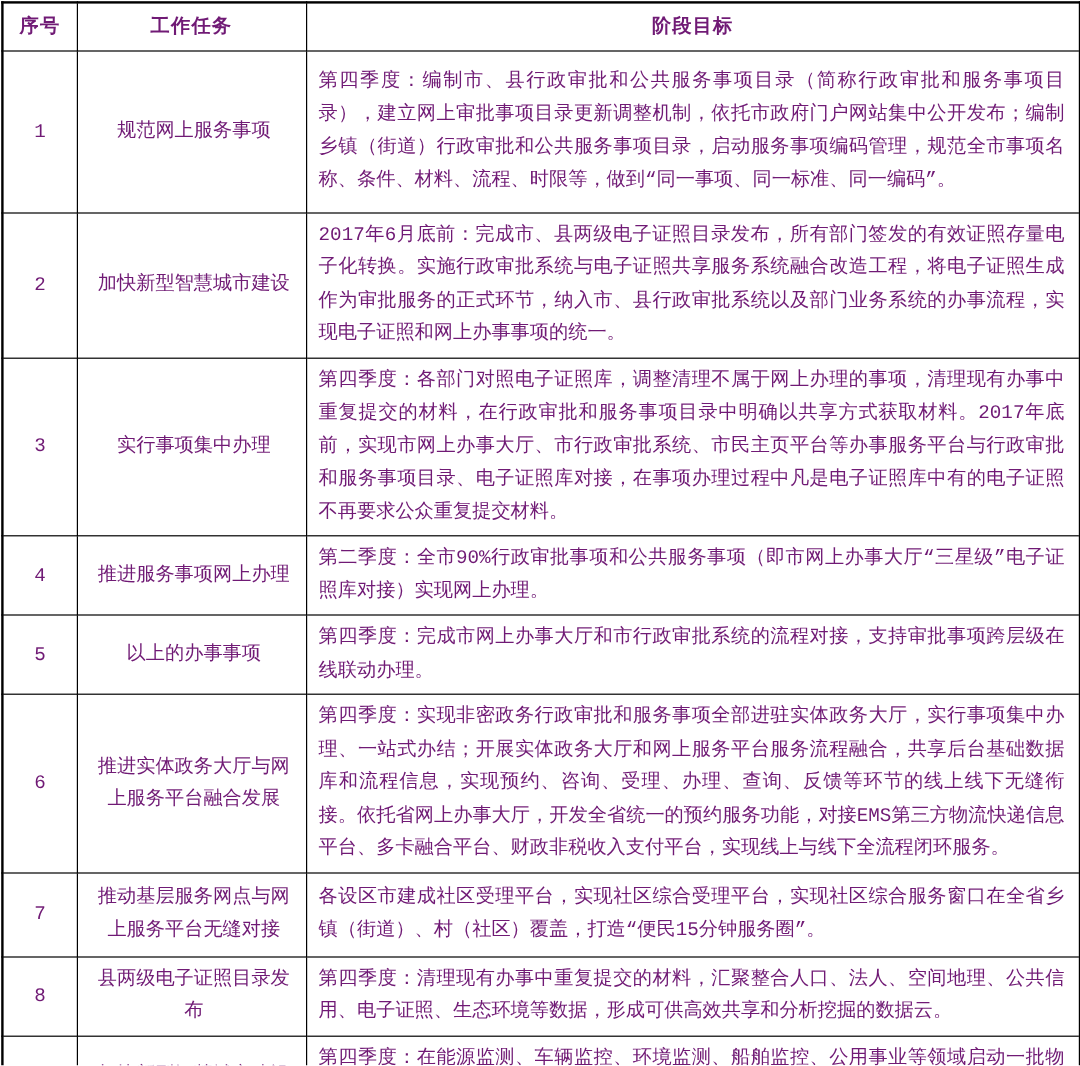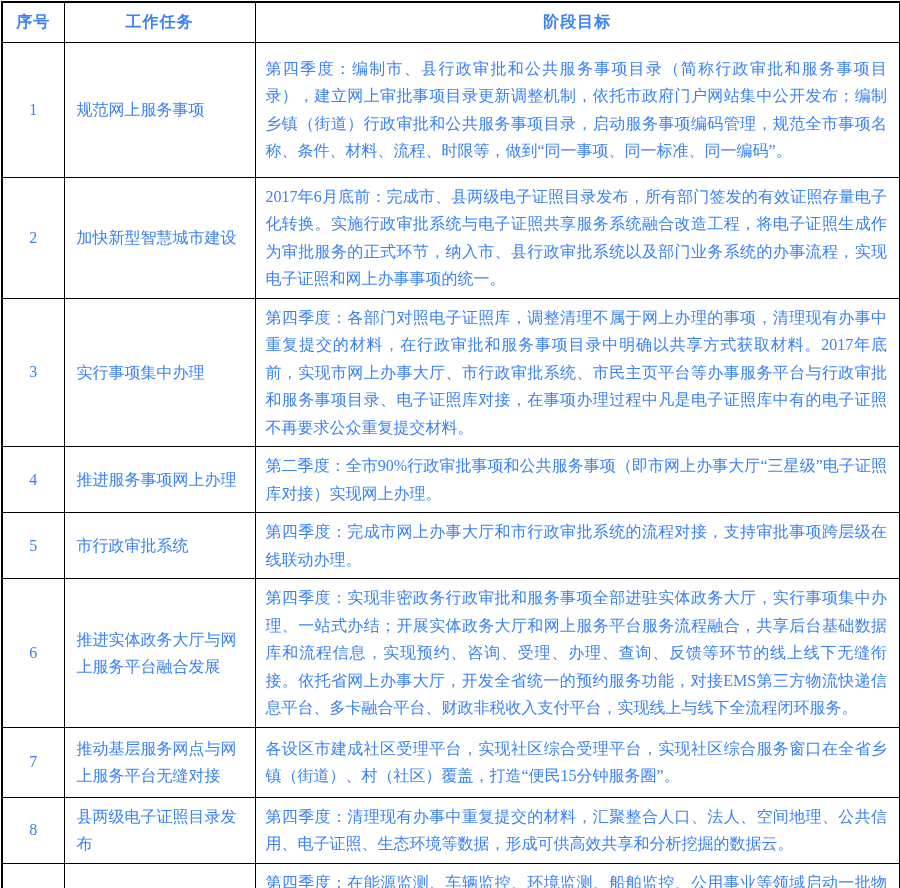--- a/index.html
+++ b/index.html
@@ -19,39 +19,40 @@
     height: 886px;
     margin: 1px;
     border-collapse: collapse;
     table-layout: fixed;
   }
   table.doc-table th,
   table.doc-table td {
     border: 1px solid #000000;
     vertical-align: middle;
     font-size: 16px;
-    color: #3b82f6;
+    color: #701a75;
+    font-family: Liberation Mono, monospace;
   }
   table.doc-table { border: 2px solid #000000; }
   col.c-num  { width: 62px; }
   col.c-task { width: 191px; }
   col.c-goal { width: 645px; }
   th.hdr {
     font-size: 17px;
     font-weight: bold;
     text-align: center;
     height: 40px;
     letter-spacing: 1px;
   }
   td.num {
     text-align: center;
     font-size: 16px;
   }
   td.task {
-    text-align: left;
+    text-align: center;
     padding: 4px 8px 4px 12px;
     line-height: 27px;
     font-size: 16px;
   }
   td.goal {
     text-align: justify;
     padding: 5px 12px 5px 10px;
     line-height: 27.5px;
     font-size: 16px;
     margin-top: 36px;
@@ -99,21 +100,21 @@
         <td class="task">实行事项集中办理</td>
         <td class="goal">第四季度：各部门对照电子证照库，调整清理不属于网上办理的事项，清理现有办事中重复提交的材料，在行政审批和服务事项目录中明确以共享方式获取材料。2017年底前，实现市网上办事大厅、市行政审批系统、市民主页平台等办事服务平台与行政审批和服务事项目录、电子证照库对接，在事项办理过程中凡是电子证照库中有的电子证照不再要求公众重复提交材料。</td>
       </tr>
       <tr class="r4">
         <td class="num">4</td>
         <td class="task">推进服务事项网上办理</td>
         <td class="goal">第二季度：全市90%行政审批事项和公共服务事项（即市网上办事大厅“三星级”电子证照库对接）实现网上办理。</td>
       </tr>
       <tr class="r5">
         <td class="num">5</td>
-        <td class="task">市行政审批系统</td>
+        <td class="task">以上的办事事项</td>
         <td class="goal">第四季度：完成市网上办事大厅和市行政审批系统的流程对接，支持审批事项跨层级在线联动办理。</td>
       </tr>
       <tr class="r6">
         <td class="num">6</td>
         <td class="task">推进实体政务大厅与网上服务平台融合发展</td>
         <td class="goal">第四季度：实现非密政务行政审批和服务事项全部进驻实体政务大厅，实行事项集中办理、一站式办结；开展实体政务大厅和网上服务平台服务流程融合，共享后台基础数据库和流程信息，实现预约、咨询、受理、办理、查询、反馈等环节的线上线下无缝衔接。依托省网上办事大厅，开发全省统一的预约服务功能，对接EMS第三方物流快递信息平台、多卡融合平台、财政非税收入支付平台，实现线上与线下全流程闭环服务。</td>
       </tr>
       <tr class="r7">
         <td class="num">7</td>
         <td class="task">推动基层服务网点与网上服务平台无缝对接</td>

